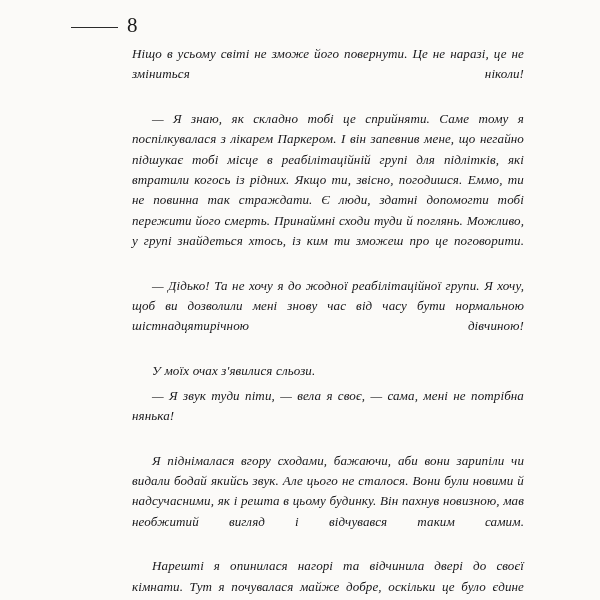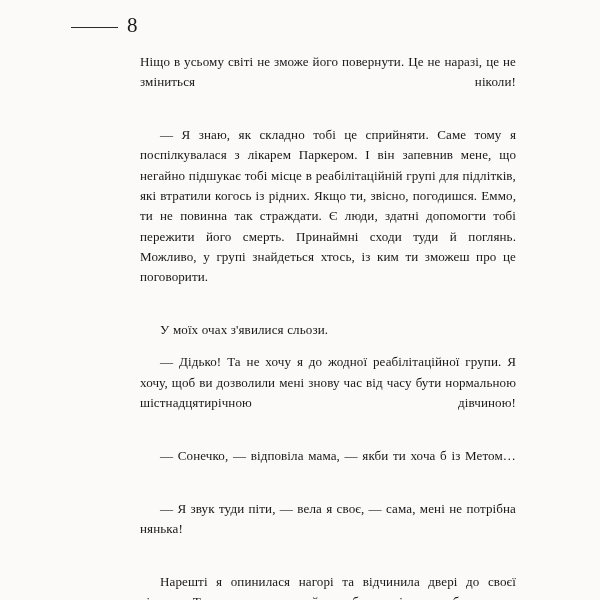--- a/index.html
+++ b/index.html
@@ -58,23 +58,24 @@
     width: 400px;
     color: #17171a;
     font-size: 13.05px;
     line-height: 20.35px;
     text-align: justify;
     text-justify: inter-word;
     letter-spacing: 0.1px;
     word-spacing: 0.2px;
   }
   .textblock p {
-    margin: 12px;
+    margin: 4px;
     text-indent: 0;
     text-align: justify;
+    font-style: italic;
   }
   .textblock p.indent {
     text-indent: 20px;
   }
   
   .textblock p.flush:after {
     content: "";
     display: inline-block;
     width: 100%;
   }
@@ -85,20 +86,20 @@
 <div class="page">
 
   <div class="page-header">
     <div class="header-rule"></div>
     <div class="folio">8</div>
   </div>
 
   <div class="textblock">
     <p class="flush">Ніщо в усьому світі не зможе його повернути. Це не наразі, це не зміниться ніколи!</p>
     <p class="indent flush">— Я знаю, як складно тобі це сприйняти. Саме тому я поспілкувалася з лікарем Паркером. І він запевнив мене, що негайно підшукає тобі місце в реабілітаційній групі для підлітків, які втратили когось із рідних. Якщо ти, звісно, погодишся. Еммо, ти не повинна так страждати. Є люди, здатні допомогти тобі пережити його смерть. Принаймні сходи туди й поглянь. Можливо, у групі знайдеться хтось, із ким ти зможеш про це поговорити.</p>
+    <p class="indent flush">— Дідько! Та не хочу я до жодної реабілітаційної групи. Я хочу, щоб ви дозволили мені знову час від часу бути нормальною шістнадцятирічною дівчиною!</p>
     <p class="indent">У моїх очах з'явилися сльози.</p>
-    <p class="indent flush">— Дідько! Та не хочу я до жодної реабілітаційної групи. Я хочу, щоб ви дозволили мені знову час від часу бути нормальною шістнадцятирічною дівчиною!</p>
-    <p class="indent flush">— Сонечко, — відповіла мама, — якби ти хоча б із Метом…</p>
     <p class="indent flush">— Я звук туди піти, — вела я своє, — сама, мені не потрібна нянька!</p>
+    <p class="indent flush">Я піднімалася вгору сходами, бажаючи, аби вони зарипіли чи видали бодай якийсь звук. Але цього не сталося. Вони були новими й надсучасними, як і решта в цьому будинку. Він пахнув новизною, мав необжитий вигляд і відчувався таким самим.</p>
     <p class="indent flush">Нарешті я опинилася нагорі та відчинила двері до своєї кімнати. Тут я почувалася майже добре, оскільки це було єдине помешкання в будинку, умебльоване й оздоблене на мій смак. Тато в цьому поступився мені, хоча він радше придбав би для мене нову апаратуру, нові меблі, нові штори — нове життя. Проте я домоглася свого, і тут усе зробили саме так, як мені</p>
   </div>
 
 </div>
 
 </body></html>

